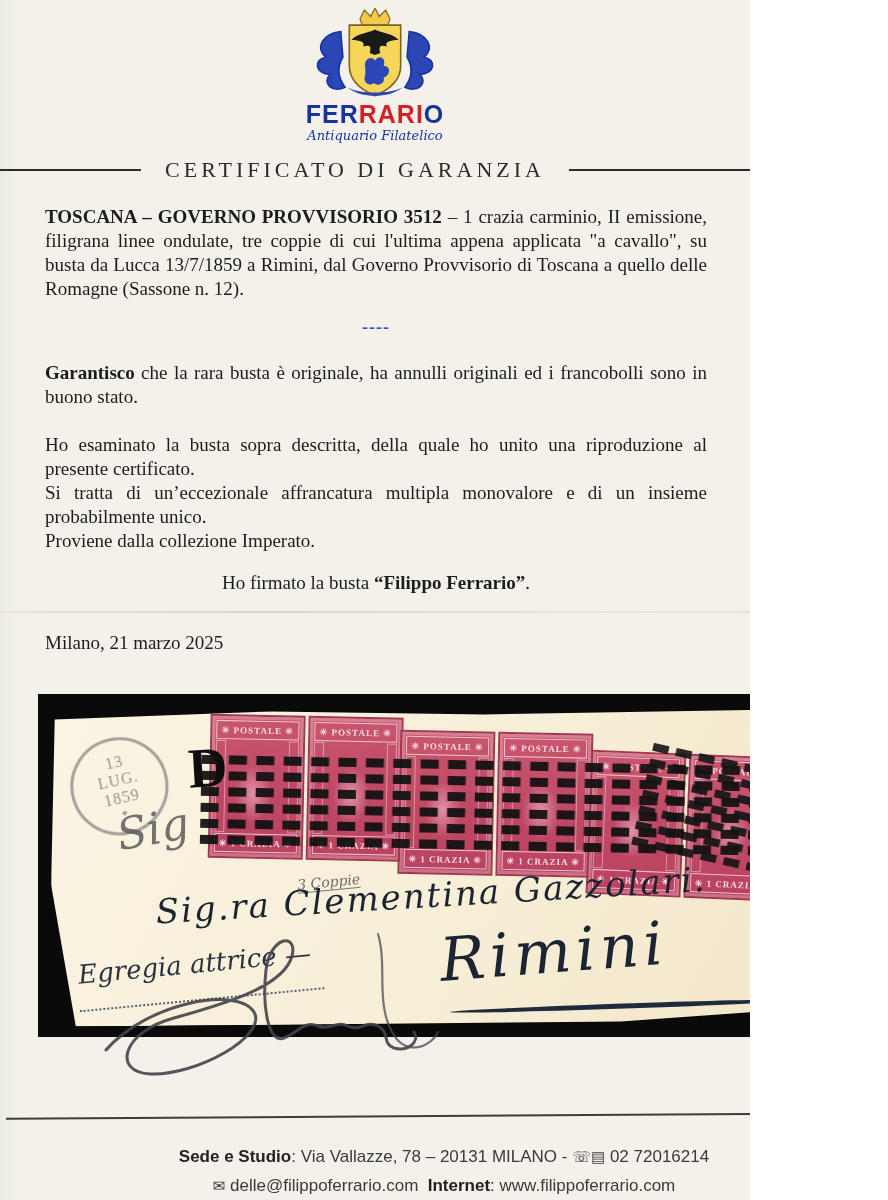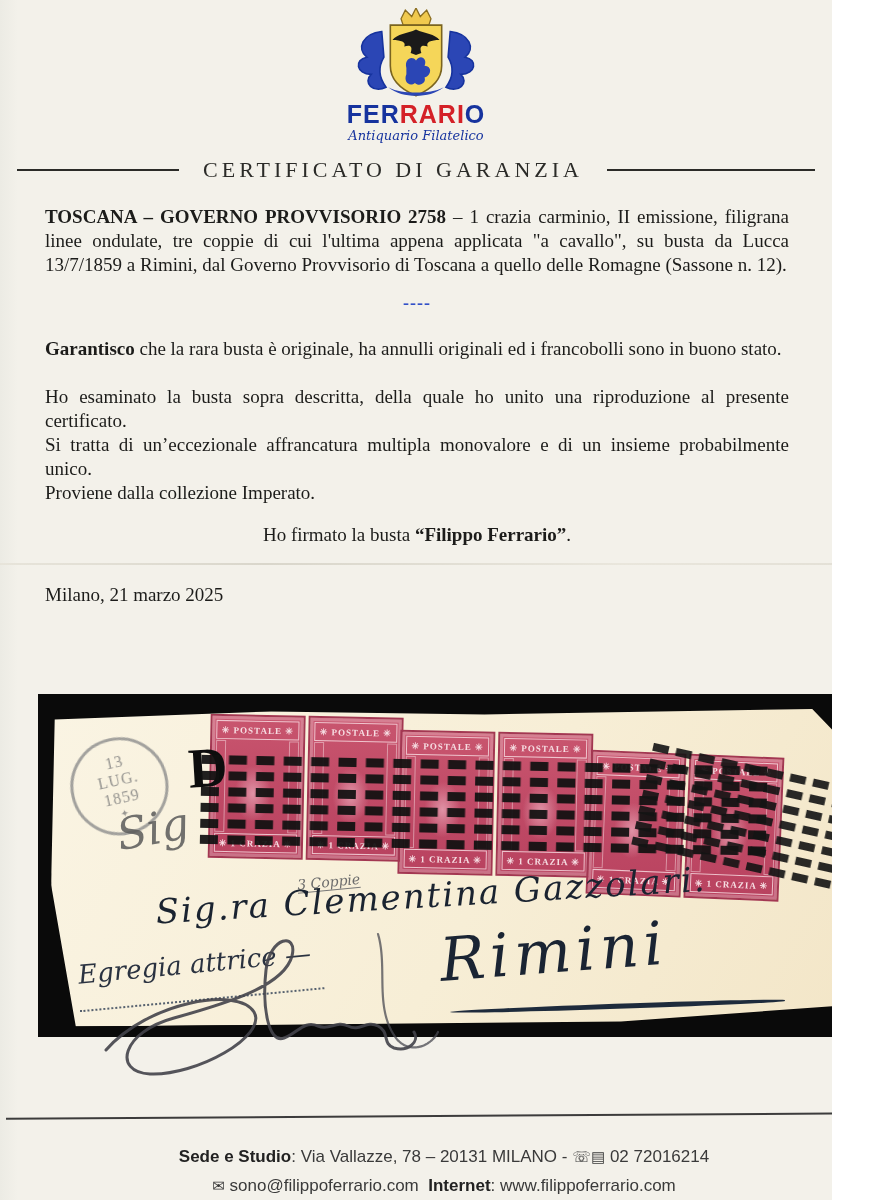--- a/index.html
+++ b/index.html
@@ -1,18 +1,18 @@
 <!DOCTYPE html>
 <html><head>
 <meta charset="utf-8">
 <style>
   html,body{margin:0;padding:0;}
   .page{
     position:relative;
-    width:832px;height:1200px;
+    width:750px;height:1200px;
     background:linear-gradient(90deg,#ecebe4 0px,#f3f1ea 18px,#f3f1ea 860px,#efede6 888px);
     font-family:"Liberation Serif", serif;
     color:#1c1c1a;
     overflow:hidden;
   }
   
   .header{ text-align:center; padding-top:8px; }
   .crest{ display:block; margin:0 auto; }
   .brand{ font-family:"Liberation Sans", sans-serif; font-weight:800; font-size:25px; letter-spacing:1px; line-height:1; margin-top:2px;}
   .brand .blue{color:#16339e;} .brand .red{color:#d42127;}
@@ -131,21 +131,21 @@
     <div class="tagline">Antiquario Filatelico</div>
   </div>
 
   <div class="title-row">
     <div class="title-line left"></div>
     <div class="title">CERTIFICATO DI GARANZIA</div>
     <div class="title-line right"></div>
   </div>
 
   <div class="content">
-    <div class="para p1"><span class="b">TOSCANA – GOVERNO PROVVISORIO 2758</span><span> – 1 crazia carminio, II emissione, filigrana linee ondulate, tre coppie di cui l'ultima appena applicata "a cavallo", su busta da Lucca 13/7/1859 a Rimini, dal Governo Provvisorio di Toscana a quello delle Romagne (Sassone n. 12).</span></div>
+    <div class="para p1"><span class="b">TOSCANA – GOVERNO PROVVISORIO 3512</span><span> – 1 crazia carminio, II emissione, filigrana linee ondulate, tre coppie di cui l'ultima appena applicata "a cavallo", su busta da Lucca 13/7/1859 a Rimini, dal Governo Provvisorio di Toscana a quello delle Romagne (Sassone n. 12).</span></div>
 
     <div class="sep">----</div>
 
     <div class="para p3"><span class="b">Garantisco</span><span> che la rara busta è originale, ha annulli originali ed i francobolli sono in buono stato.</span></div>
 
     <div class="para p2">Ho esaminato la busta sopra descritta, della quale ho unito una riproduzione al presente certificato.</div>
     <div class="para">Si tratta di un’eccezionale affrancatura multipla monovalore e di un insieme probabilmente unico.</div>
     <div class="para">Proviene dalla collezione Imperato.</div>
 
     <div class="para p6"><span>Ho firmato la busta </span><span class="b">“Filippo Ferrario”</span><span>.</span></div>
@@ -242,16 +242,16 @@
   </div>
 
   <svg class="signature" width="400" height="185" viewBox="0 0 400 185">
     <path d="M28,122 C70,74 160,58 176,84 C190,108 118,148 72,146 C34,144 44,104 96,90 C150,75 206,58 214,28 C220,4 192,8 188,42 C184,78 190,116 206,110 C220,105 226,92 240,98 C252,103 258,92 270,98 C282,104 288,92 300,98 C312,104 304,116 316,120 C330,124 342,114 336,104" fill="none" stroke="#42424a" stroke-width="3" stroke-linecap="round" opacity="0.9"></path>
     <path d="M300,6 C310,40 296,80 318,110 C330,126 352,120 360,104" fill="none" stroke="#4a4a52" stroke-width="2.2" stroke-linecap="round" opacity="0.75" stroke-dasharray="1 0"></path>
   </svg>
 
   <div class="footer-rule"></div>
   <div class="footer">
     <div><span class="b">Sede e Studio</span><span>: Via Vallazze, 78 – 20131 MILANO - </span><span class="icon">☏</span><span class="icon">▤</span> <span>02 72016214</span></div>
-    <div><span class="icon">✉</span> <span>sono@filippoferrario.com</span>&nbsp; <span class="b">Internet</span><span>: www.filippoferrario.com</span></div>
+    <div><span class="icon">✉</span> <span>delle@filippoferrario.com</span>&nbsp; <span class="b">Internet</span><span>: www.filippoferrario.com</span></div>
   </div>
 
 </div>
 
 </body></html>

